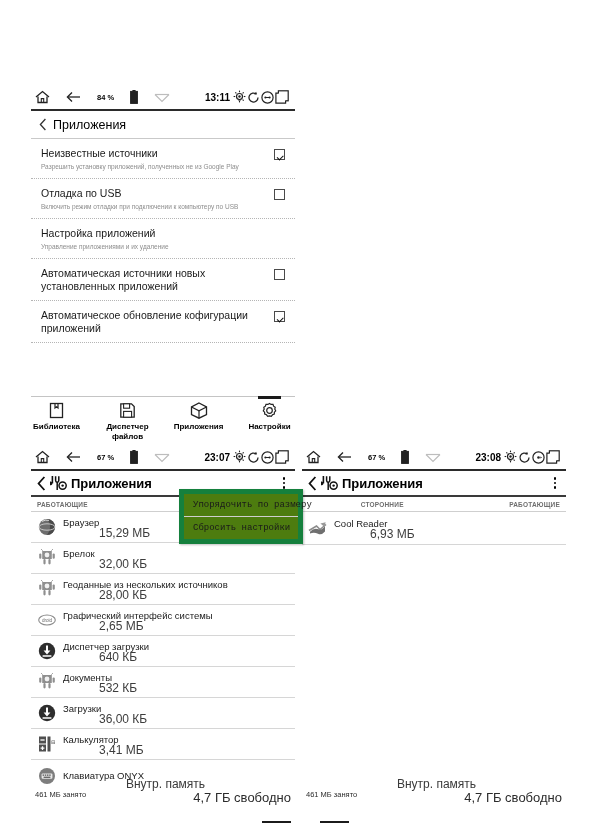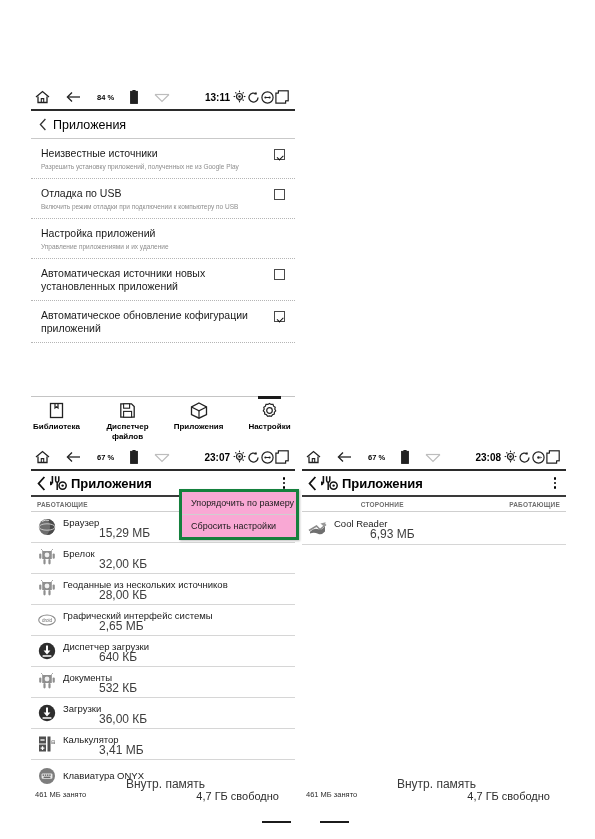--- a/index.html
+++ b/index.html
@@ -58,31 +58,31 @@
 
   
   .approw{display:flex;align-items:center;height:31px;padding:0 6px;
           box-sizing:border-box;border-bottom:1px solid #d6d6d6;}
   .appicon{width:19px;height:19px;flex:0 0 auto;margin-right:7px;
            display:flex;align-items:center;justify-content:center;}
   .appname{font-size:9.5px;line-height:11px;color:#1a1a1a;}
   .appsize{font-size:12px;line-height:9px;color:#3d3d3d;margin-top:1px;margin-left:36px;}
 
   
-  .popup{position:absolute;background:#f9a8d4;border:3px solid #15803d;
-         box-shadow:1px 1px 2px rgba(0,0,0,.25);z-index:20;}
+  .popup{position:absolute;background:#4d7c0f;border:5px solid #15803d;
+         box-shadow:1px 1px 2px rgba(0,0,0,.25);z-index:20;font-family:Liberation Mono, monospace;}
   .popup .mi{font-size:9px;padding:6px 9px;white-space:nowrap;color:#1a1a1a;}
   .popup .mi+.mi{border-top:1px solid #cfcfcf;}
 
   
   .memfoot{position:absolute;left:0;right:0;bottom:0;height:34px;}
   .memfoot .cap{position:absolute;left:5px;right:0;top:2px;text-align:center;
                 font-size:12px;color:#3a3a3a;}
   .memfoot .lft{position:absolute;left:4px;top:15px;font-size:7.5px;color:#2b2b2b;}
-  .memfoot .rgt{position:absolute;right:16px;top:15px;font-size:11px;color:#2b2b2b;}
+  .memfoot .rgt{position:absolute;right:4px;top:15px;font-size:13px;color:#2b2b2b;}
 
   .bottom-mark{position:absolute;height:2px;background:#1b1b1b;}
 </style>
 </head>
 <body>
 
 <div class="panel" style="left:31px;top:85px;width:264px;height:360px;">
 
   <div class="statusbar">
     <div class="sb-left">

